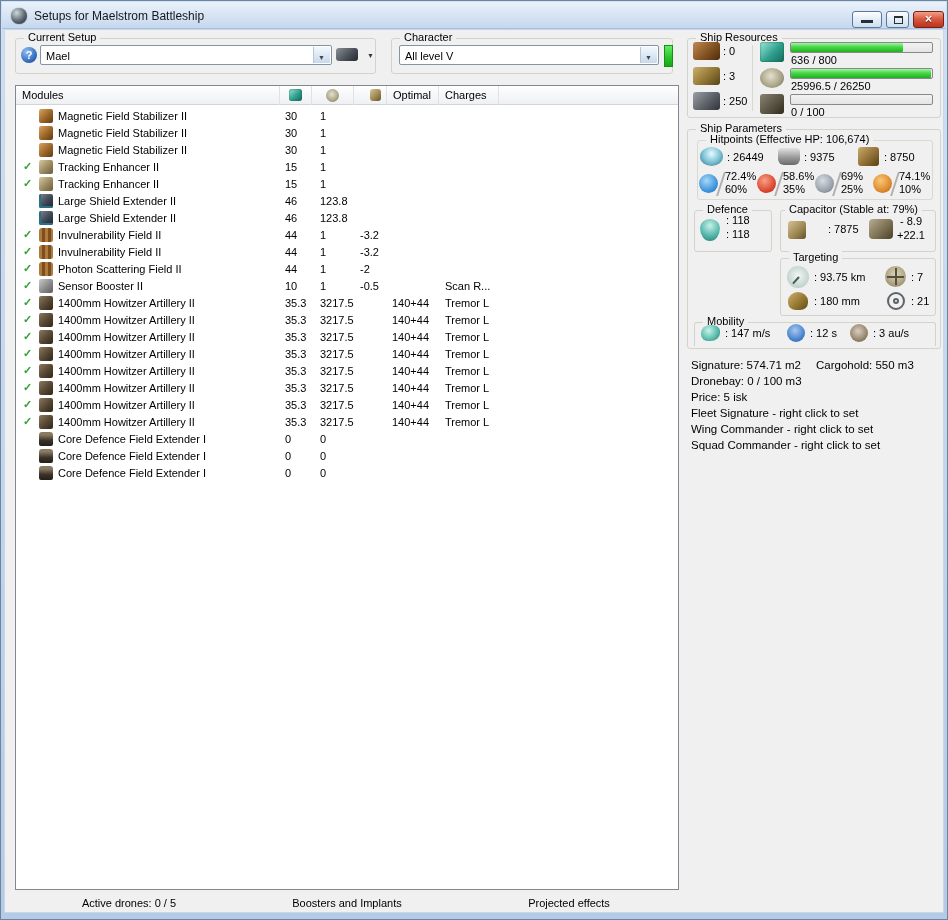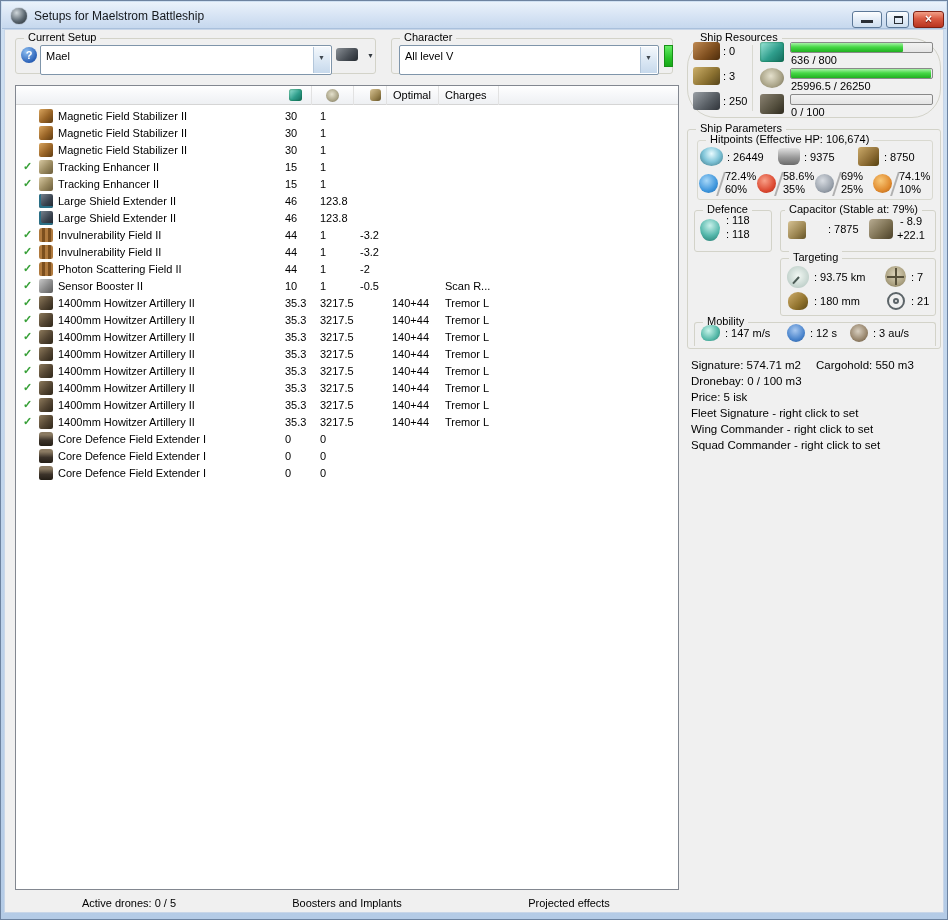--- a/index.html
+++ b/index.html
@@ -21,21 +21,21 @@
   .glyph-min{position:absolute;left:8px;bottom:4px;width:12px;height:3px;background:#2a2f36;}
   .glyph-max{position:absolute;left:7px;top:4px;width:9px;height:8px;border:1px solid #2a2f36;border-top-width:2px;background:transparent;}
   .glyph-close{position:absolute;left:0;top:0;right:0;bottom:0;color:#fff;font-weight:bold;font-size:12px;
     text-align:center;line-height:15px;text-shadow:0 1px 1px #6b140a;}
   
   .client{position:absolute;left:3px;top:28px;right:3px;bottom:6px;background:#f0f0f0;border:1px solid #c8d6e8;}
   
   .group{position:absolute;border:1px solid #d3d3c9;border-radius:3px;}
   .group > .glabel{position:absolute;top:-8px;left:8px;background:#f0f0f0;padding:0 4px;white-space:nowrap;}
   
-  .combo{position:absolute;height:30px;background:#fff;border:1px solid #7f95aa;border-radius:2px;}
+  .combo{position:absolute;height:20px;background:#fff;border:1px solid #7f95aa;border-radius:2px;}
   .combo .ctext{position:absolute;left:5px;top:4px;}
   .combo .cbtn{position:absolute;top:1px;right:1px;bottom:1px;width:17px;border-left:1px solid #b3c6da;
     background:linear-gradient(#f4f8fc,#dce8f4 50%,#c7d9ec);}
   .combo .cbtn .arr{position:absolute;left:4px;top:7px;font-size:7px;color:#404850;}
   .helpicon{position:absolute;width:16px;height:16px;border-radius:50%;
     background:radial-gradient(circle at 35% 30%,#8fc0f2,#2b62b8 70%,#1c4a94);
     color:#fff;font-weight:bold;font-size:11px;text-align:center;line-height:16px;}
   .fitbtn{position:absolute;width:38px;height:20px;}
   .fiticon{position:absolute;left:0;top:3px;width:22px;height:13px;border-radius:3px;
     background:linear-gradient(135deg,#8a9096,#474d54 60%,#23282e);}
@@ -145,20 +145,23 @@
   <div class="combo" style="left:398px;top:44px;width:260px;">
     <span class="ctext">All level V</span>
     <span class="cbtn">
         <span class="arr">▼</span>
       </span>
   </div>
   <span class="charbar" style="left:663px;top:44px;"></span>
 
   <div class="lv">
     <div class="lvhead">
+      <div class="hcell" style="left:0;width:264px;">
+        <span class="htxt">Modules</span>
+        </div>
       <div class="hcell" style="left:264px;width:32px;">
         <span class="sicon ic-cpu" style="left:9px;top:3px;width:13px;height:12px;position:absolute;"></span>
         </div>
       <div class="hcell" style="left:296px;width:42px;">
         <span class="sicon ic-pg" style="left:14px;top:3px;width:13px;height:13px;position:absolute;"></span>
         </div>
       <div class="hcell" style="left:338px;width:33px;">
         <span class="sicon ic-capacitor" style="left:16px;top:3px;width:11px;height:12px;position:absolute;"></span>
         </div>
       <div class="hcell" style="left:371px;width:52px;">
@@ -332,21 +335,21 @@
         </div>
         <div class="lrow" style="top: 379px;">
           <span class="mi mi-rig"></span>
           <span class="cell c-name">Core Defence Field Extender I</span>
           <span class="cell c-cpu">0</span>
           <span class="cell c-pg">0</span>
         </div>
       </div>
   </div>
 
-  <div class="group" style="left:686px;top:37px;width:254px;height:80px;border-radius:29px;">
+  <div class="group" style="left:686px;top:37px;width:254px;height:80px;">
     <span class="glabel">Ship Resources</span>
     <div id="slots">
         <span class="sicon ic-turret" style="position: absolute; left: 5px; top: 3px; width: 27px; height: 18px;"></span>
         <span class="statval" style="left: 35px; top: 6px;">: 0</span>
         <span class="sicon ic-launcher" style="position: absolute; left: 5px; top: 28px; width: 27px; height: 18px;"></span>
         <span class="statval" style="left: 35px; top: 31px;">: 3</span>
         <span class="sicon ic-calib" style="position: absolute; left: 5px; top: 53px; width: 27px; height: 18px;"></span>
         <span class="statval" style="left: 35px; top: 56px;">: 250</span>
       </div>
     <span class="vsep" style="left:64px;top:6px;height:66px;"></span>

